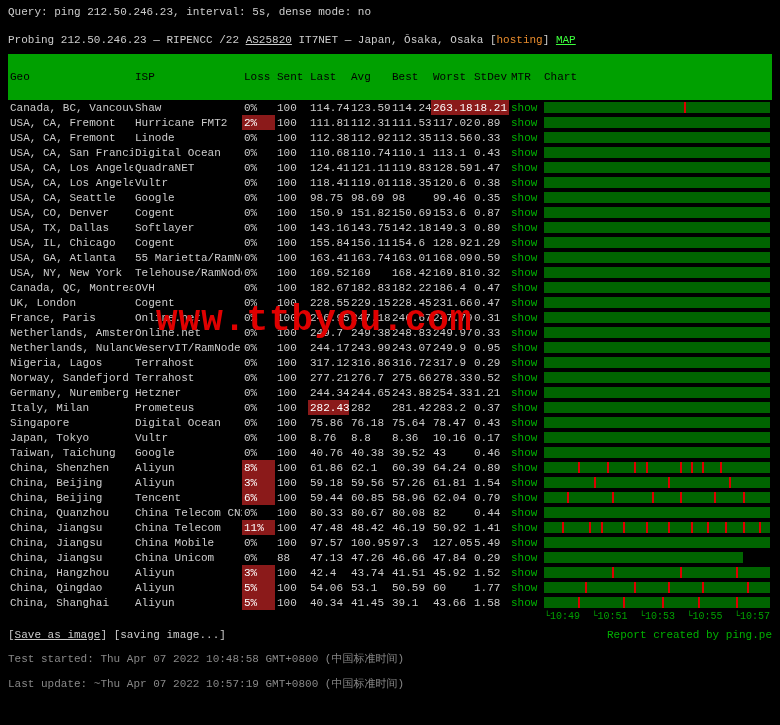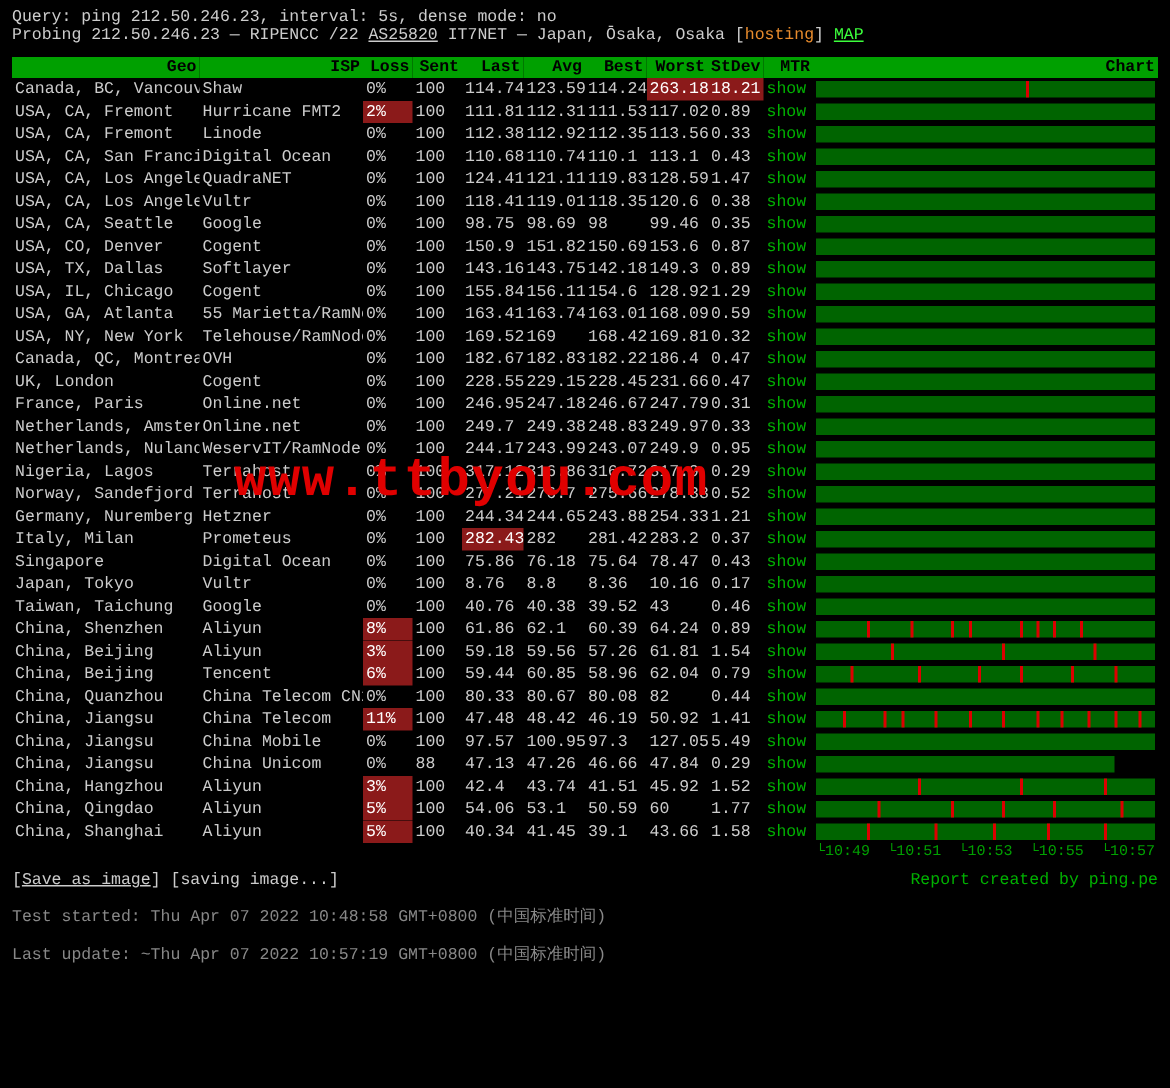--- a/index.html
+++ b/index.html
@@ -12,21 +12,21 @@
     width: 780px;
     height: 725px;
     overflow: hidden;
     position: relative;
   }
   .container {
     padding: 6px 8px;
   }
   .query-line {
     color: #ccc;
-    margin-bottom: 0;
+    margin-bottom: 16px;
   }
   .probe-line {
     color: #ccc;
     margin-bottom: 8px;
   }
   .probe-line .hosting {
     color: #e88b2c;
   }
   .probe-line .map {
     color: #3cff3c;
@@ -38,23 +38,23 @@
   table {
     border-collapse: collapse;
     width: 100%;
     table-layout: fixed;
   }
   thead tr {
     background: #00a000;
     color: #000;
   }
   thead th {
-    text-align: right;
-    padding: 1px 2px;
-    font-weight: bold;
+    text-align: left;
+    padding: 17px 2px;
+    font-weight: normal;
   }
   tbody td {
     padding: 1px 2px;
     white-space: nowrap;
     overflow: hidden;
   }
   .highlight {
     background: #8b1a1a;
     color: #fff;
     margin-top: 16px;

